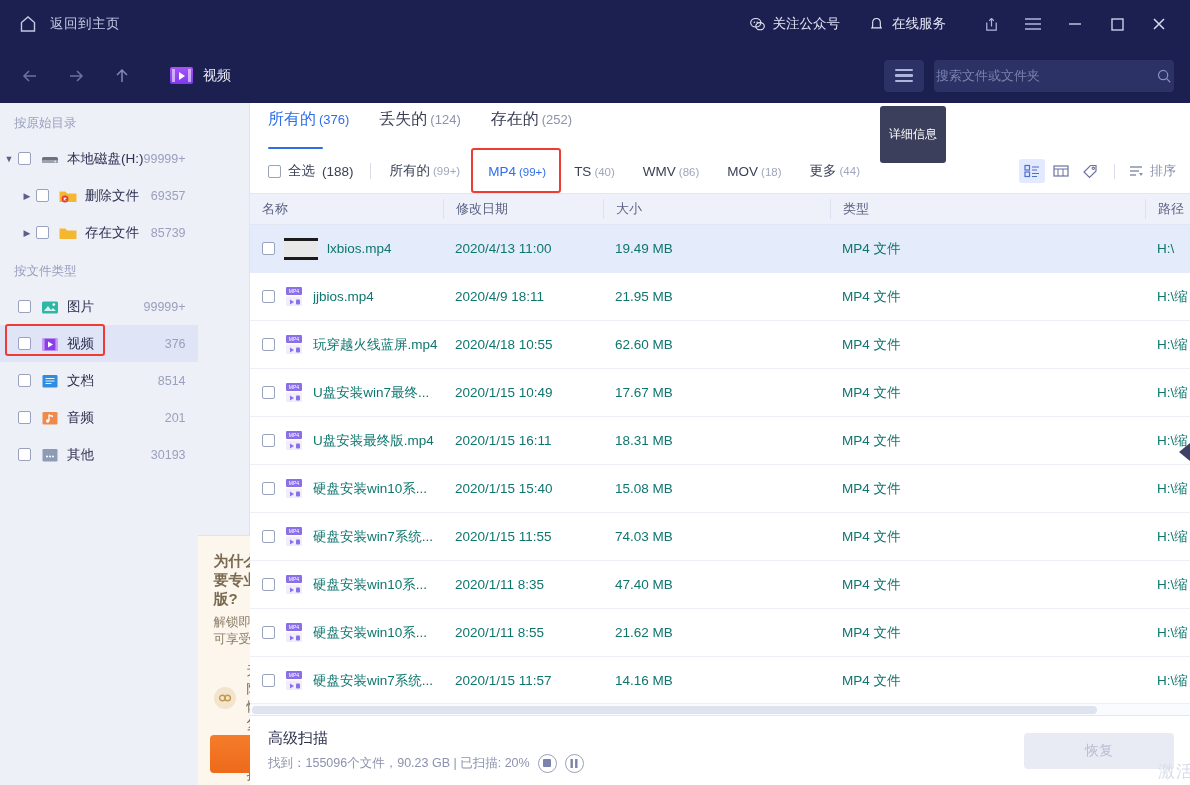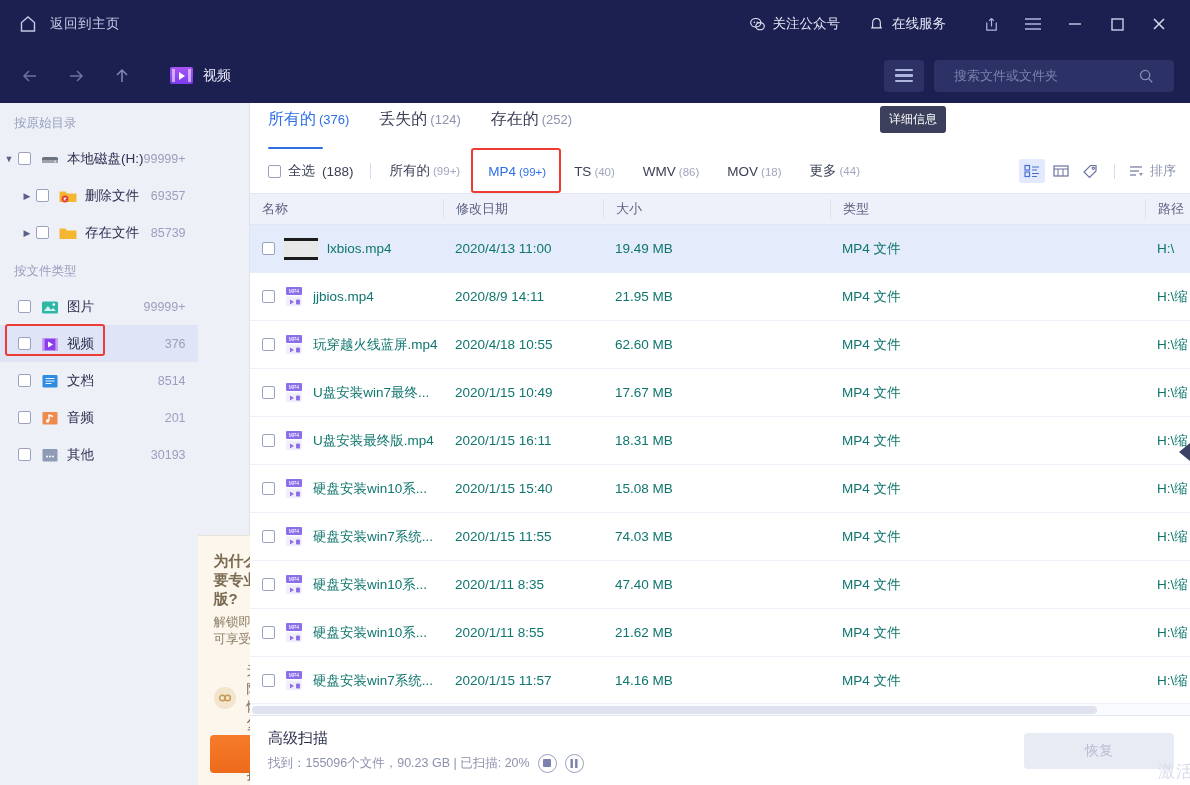--- a/index.html
+++ b/index.html
@@ -70,31 +70,31 @@
 
   .nav-right { margin-left: auto; display: flex; align-items: center; margin-right: 16px; position: relative; }
   .hamburger-btn {
     width: 40px; height: 32px; background: #2c3166; border-radius: 4px;
     display: flex; flex-direction: column; align-items: center; justify-content: center;
     gap: 3px; cursor: pointer; margin-right: 10px;
   }
   .hamburger-btn i { display: block; width: 18px; height: 2.5px; background: #aeb5dd; border-radius: 1px; }
   .searchbox {
     width: 240px; height: 32px; background: #2c3166; border-radius: 4px;
-    display: flex; align-items: center; padding: 0 20px;
+    display: flex; align-items: center; padding: 0 2px;
   }
   .searchbox input {
     flex: 1; background: transparent; border: none; outline: none;
     color: #dfe3f5; font-size: 13px; font-family: inherit;
   }
   .searchbox input::placeholder { color: #7b82ad; }
   .tooltip {
     position: absolute; top: 46px; left: -4px;
     background: #3b3f5c; color: #fff; font-size: 12px;
-    padding: 5px 9px; border-radius: 3px; white-space: nowrap; z-index: 50;
+    padding: 20px 9px; border-radius: 3px; white-space: nowrap; z-index: 50;
   }
 
   
   .sidebar {
     position: absolute; top: 103px; left: 0; width: 250px; height: 682px;
     background: #eef0f8; border-right: 1px solid #e0e3ef;
     display: flex; flex-direction: row;
   }
   .side-scroll { flex: 0 0 auto; height: 432px; overflow: hidden; }
   .side-head {
@@ -591,21 +591,21 @@
           <span class="cb"></span>
           <svg class="mp4ico" viewBox="0 0 20 21">
               <rect x="2" y="1" width="16" height="8" rx="1" fill="#8b6fe8"></rect>
               <text x="10" y="7" font-size="5" fill="#fff" text-anchor="middle" font-family="Liberation Sans">MP4</text>
               <rect x="2" y="10.5" width="16" height="9.5" rx="1" fill="#f0eefb"></rect>
               <path d="M6 13.5 L10 16 L6 18.5 Z" fill="#8b6fe8"></path>
               <rect x="12" y="13.5" width="4" height="5" rx="1" fill="#8b6fe8"></rect>
             </svg>
           <span class="fname">jjbios.mp4</span>
         </div>
-        <div class="td c-date">2020/8/9 14:11</div>
+        <div class="td c-date">2020/4/9 18:11</div>
         <div class="td c-size">21.95 MB</div>
         <div class="td c-type">MP4 文件</div>
         <div class="td c-path">H:\缩</div>
       </div>
 
       <div class="trow">
         <div class="td c-name">
           <span class="cb"></span>
           <svg class="mp4ico" viewBox="0 0 20 21">
               <rect x="2" y="1" width="16" height="8" rx="1" fill="#8b6fe8"></rect>

